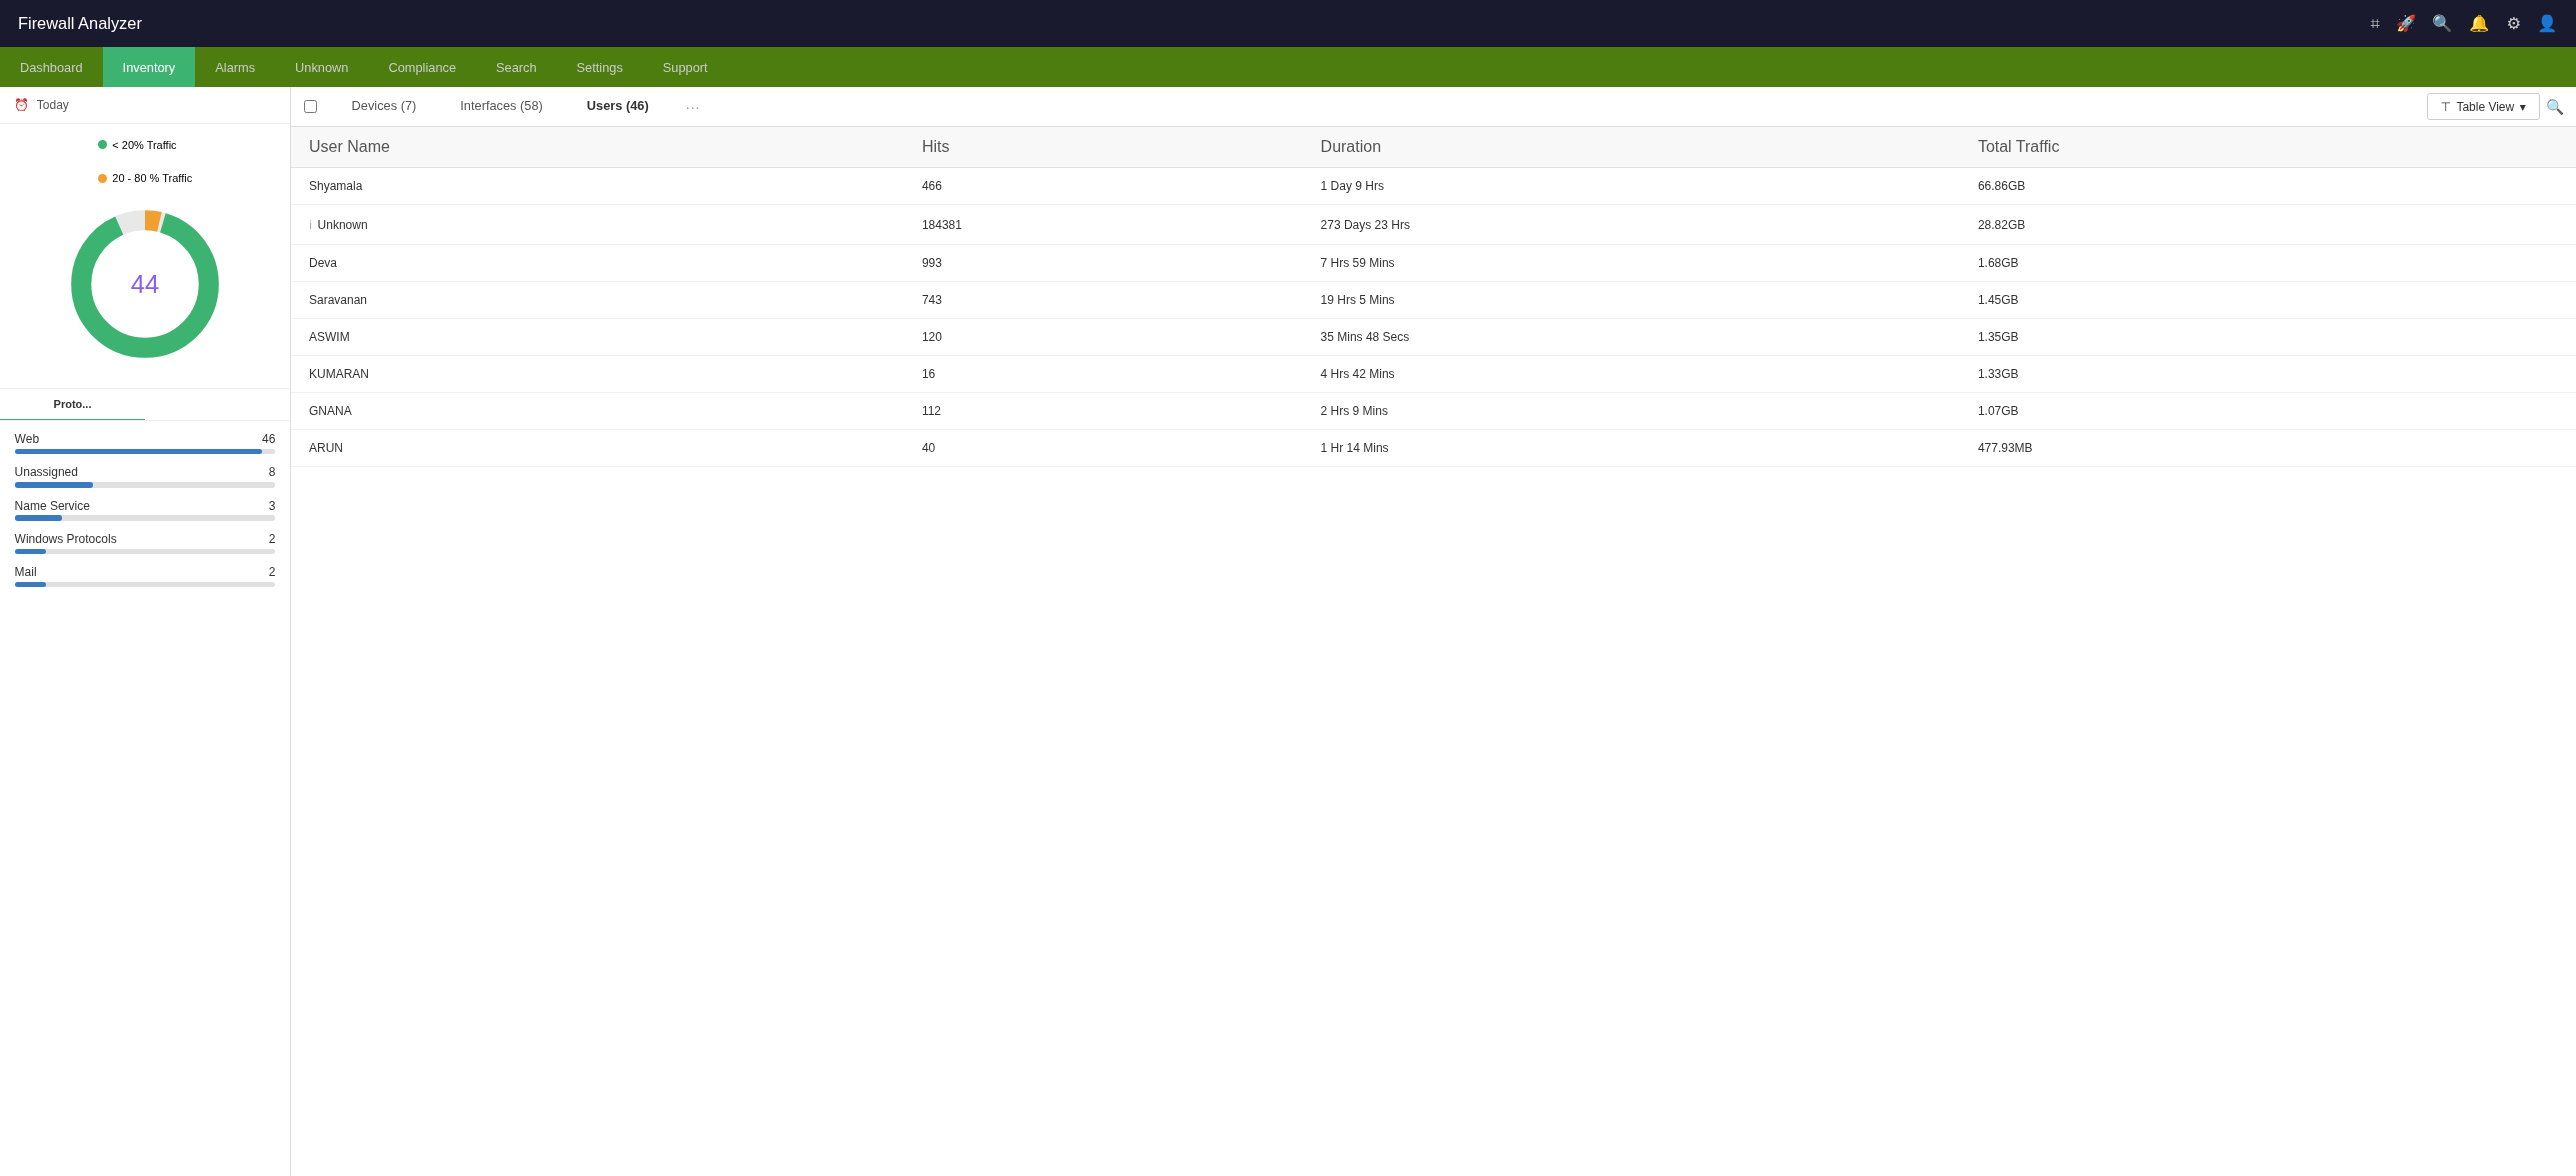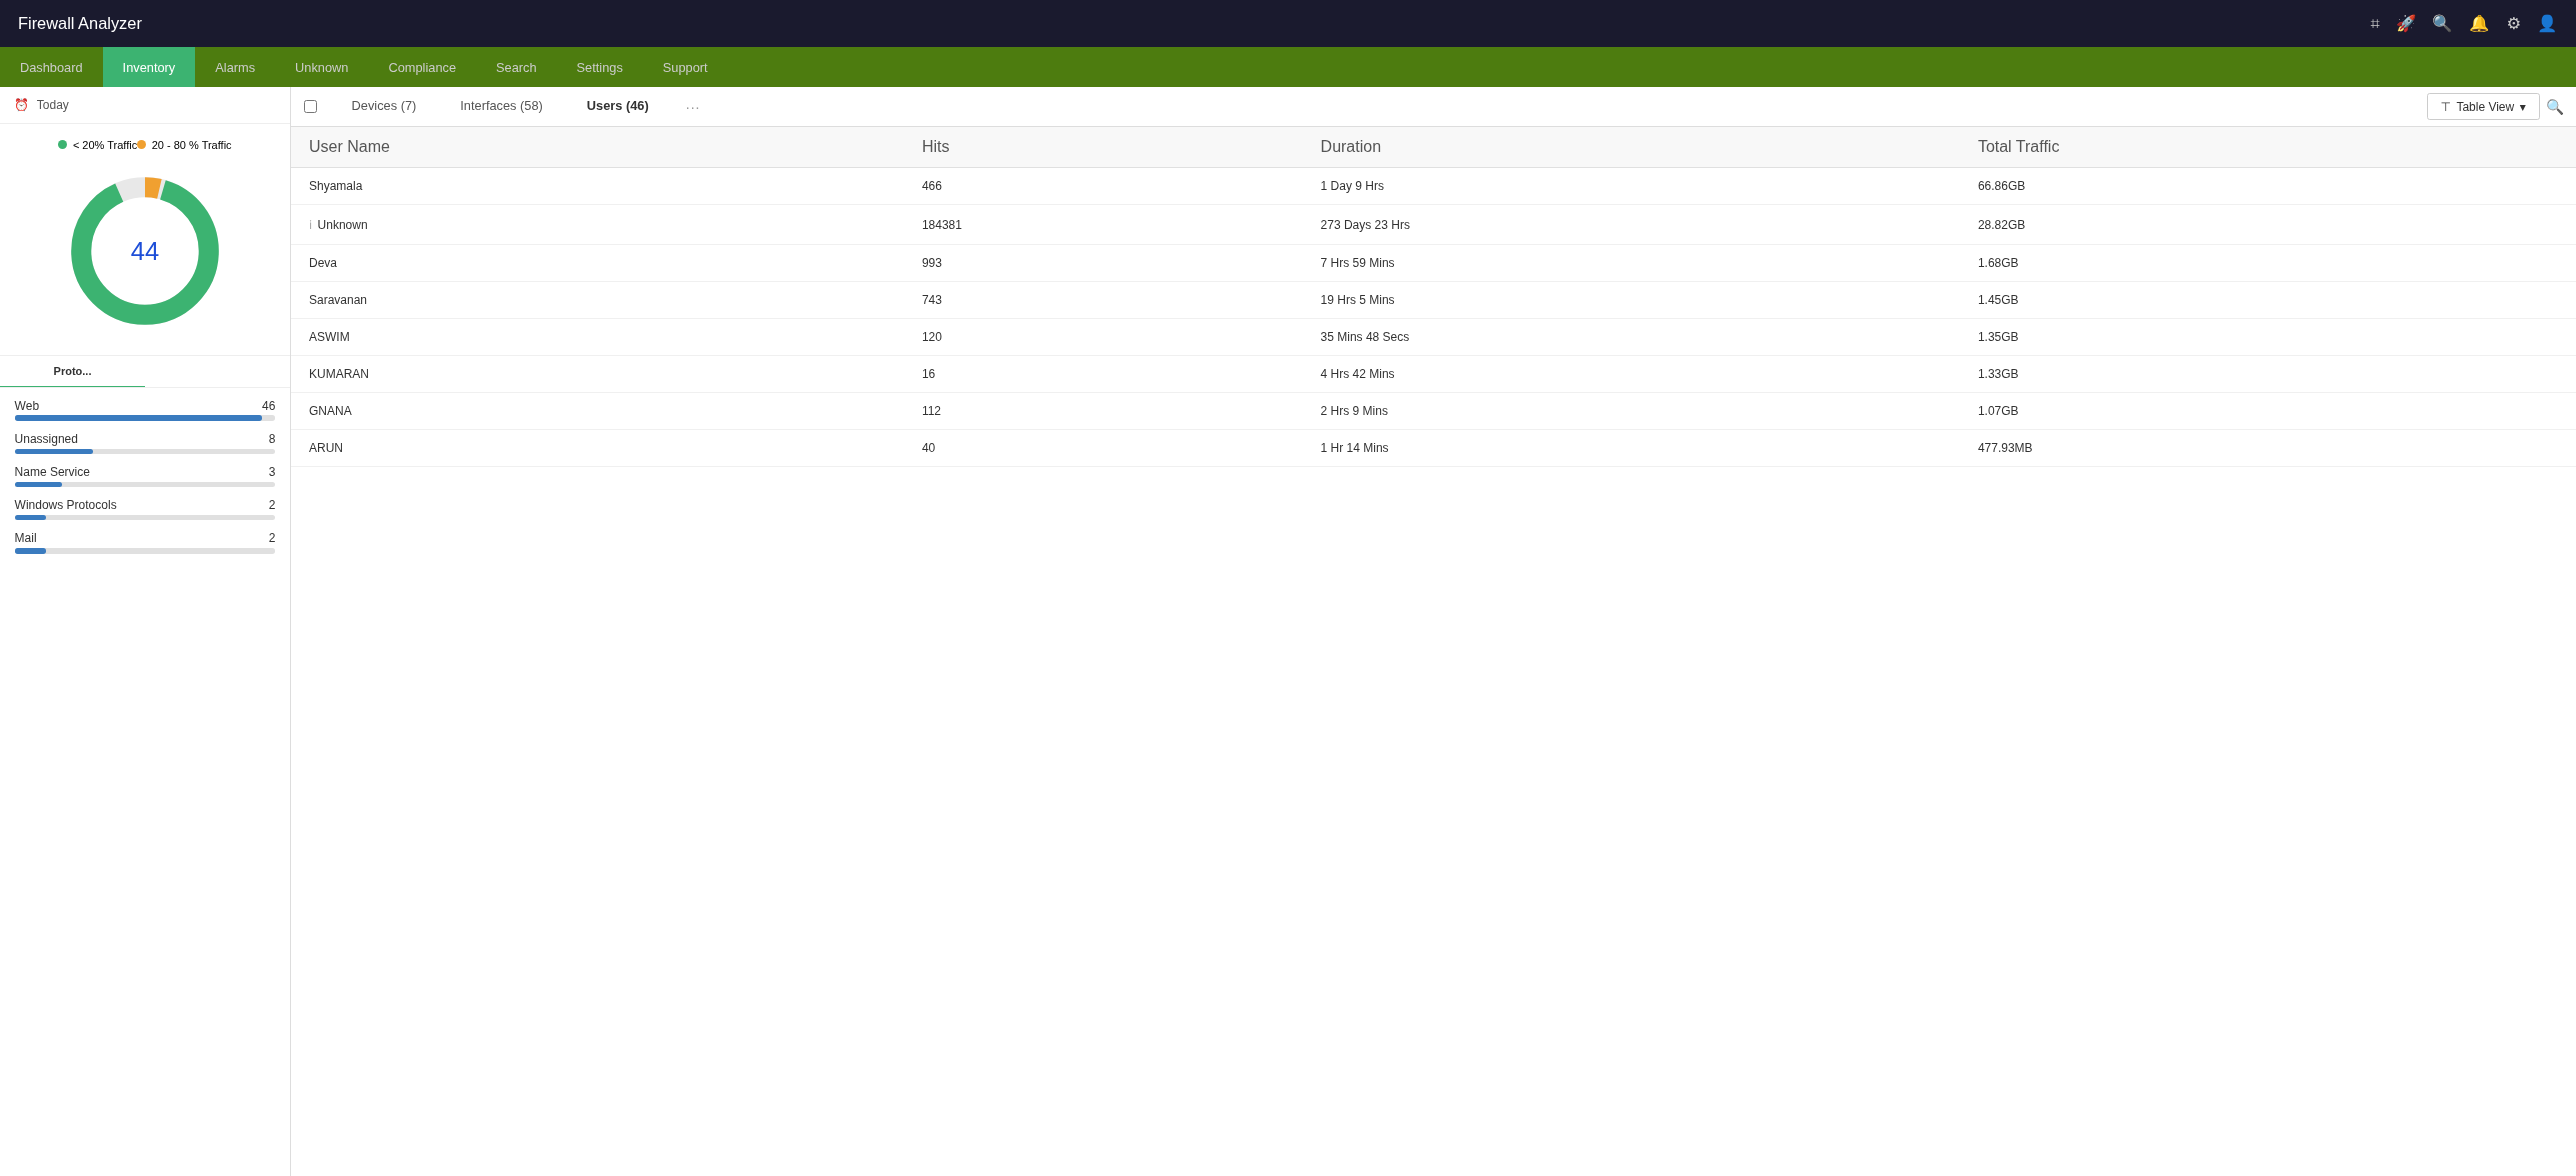--- a/index.html
+++ b/index.html
@@ -103,21 +103,21 @@
       height: 164px;
       margin: 7.3px auto;
     }
     .donut-center-text {
       position: absolute;
       top: 50%;
       left: 50%;
       transform: translate(-50%, -50%);
       font-size: 25.5px;
       font-weight: 300;
-      color: #1d4ed8;
+      color: #8b5cf6;
     }
 
     .protocol-tabs {
       display: flex;
       border-top: 0.9px solid #eee;
       border-bottom: 0.9px solid #eee;
     }
     .protocol-tab {
       flex: 1;
       padding: 9px 7.3px;
@@ -290,21 +290,21 @@
 
   <aside class="sidebar">
 
     <div class="sidebar-header">
       <span>⏰</span>
       <span>Today</span>
     </div>
 
     <div class="donut-area">
 
-      <div style="display:flex; margin-bottom:7.3px;">
+      <div style="display:flex; gap:18px; margin-bottom:7.3px;flex-direction:column;">
         <div class="legend-item">
           <div class="legend-dot" style="background:#3cb371;"></div>
           <span>&lt; 20% Traffic</span>
         </div>
         <div class="legend-item">
           <div class="legend-dot" style="background:#f0a030;"></div>
           <span>20 - 80 % Traffic</span>
         </div>
       </div>
 

